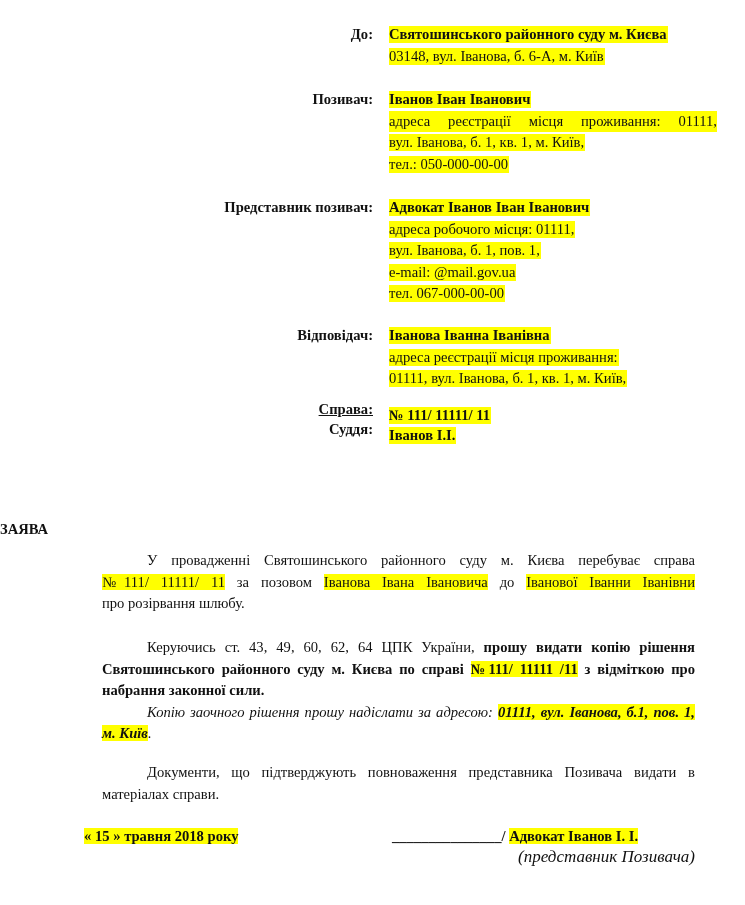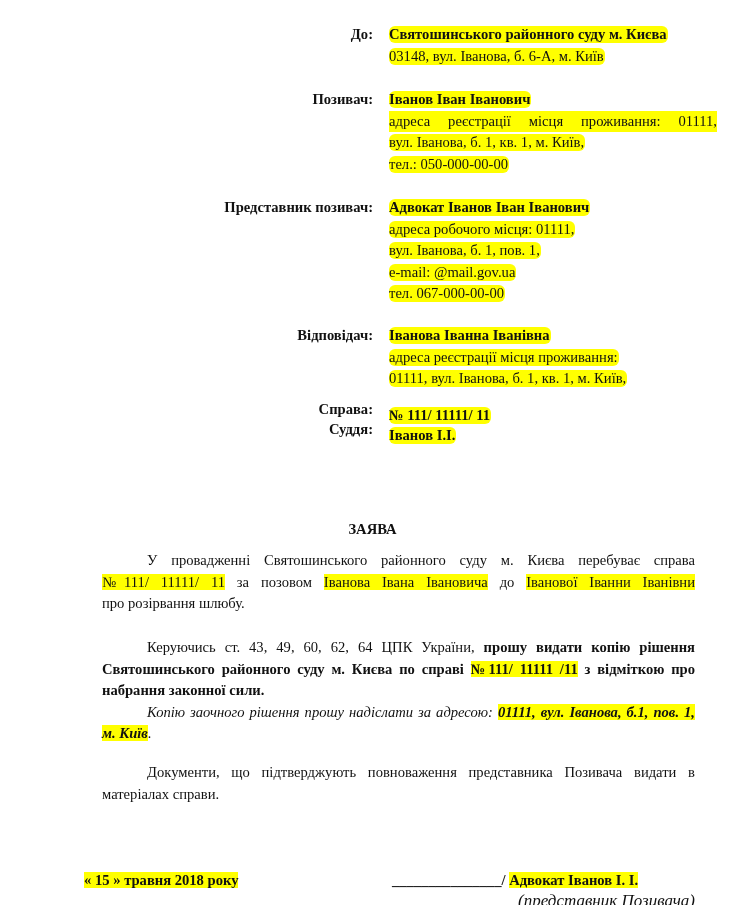--- a/index.html
+++ b/index.html
@@ -4,27 +4,27 @@
 <style>
   html, body { margin:0; padding:0; background:#ffffff; }
   body { width:745px; height:905px; position:relative; overflow:hidden;
          font-family:"Liberation Serif","DejaVu Serif",serif; color:#111; font-size:14.6px; }
   .hl { background:#ffff00; }
   .b { font-weight:bold; }
   .i { font-style:italic; }
   .lbl { position:absolute; right:372px; text-align:right; font-weight:bold; white-space:nowrap; line-height:21.5px; }
   .val { position:absolute; left:389px; width:330px; line-height:21.5px; }
   .val .line { display:block; white-space:nowrap; }
-  .val .line span { padding:0 1px 1px 0;border-radius:6px; }
+  .val .line span { padding:0 1px 1px 0; }
   .just { text-align:justify; text-align-last:justify; }
   .para { position:absolute; left:102px; width:593px; line-height:21.6px; }
   .para p { margin:0; }
   .indent { text-indent:45px; }
-  .title { position:absolute; left:0; width:745px; top:519px; text-align:center; font-weight:bold; line-height:21px; }
-  .sig { position:absolute; line-height:21px; white-space:nowrap;margin-top:44px; }
+  .title { position:absolute; left:0; width:745px; top:519px; text-align:left; font-weight:bold; line-height:21px; }
+  .sig { position:absolute; line-height:21px; white-space:nowrap; }
 </style>
 </head>
 <body>
 
 <div>
   <div class="lbl" style="top:24px;">До:</div>
   <div class="val" style="top:24px;">
     <span class="line"><span class="hl b">Святошинського районного суду м. Києва</span></span>
     <span class="line"><span class="hl">03148, вул. Іванова, б. 6-А, м. Київ</span></span>
   </div>
@@ -54,21 +54,21 @@
 <div>
   <div class="lbl" style="top:325px;">Відповідач:</div>
   <div class="val" style="top:325px;">
     <span class="line"><span class="hl b">Іванова Іванна Іванівна</span></span>
     <span class="line"><span class="hl">адреса реєстрації місця проживання:</span></span>
     <span class="line"><span class="hl">01111, вул. Іванова, б. 1, кв. 1, м. Київ,</span></span>
   </div>
 </div>
 
 <div>
-  <div class="lbl" style="top:399px; line-height:20px;">Справа:</div>
+  <div class="lbl" style="top:399px; line-height:20px;text-decoration:underline;">Справа:</div>
   <div class="lbl" style="top:419px; line-height:20px;">Суддя:</div>
   <div class="val" style="top:405px; line-height:20px;">
     <span class="line"><span class="hl b">№ 111/ 11111/ 11</span></span>
     <span class="line"><span class="hl b">Іванов І.І.</span></span>
   </div>
 </div>
 
 <div class="title">ЗАЯВА</div>
 
 <div class="para" style="top:550px;">

